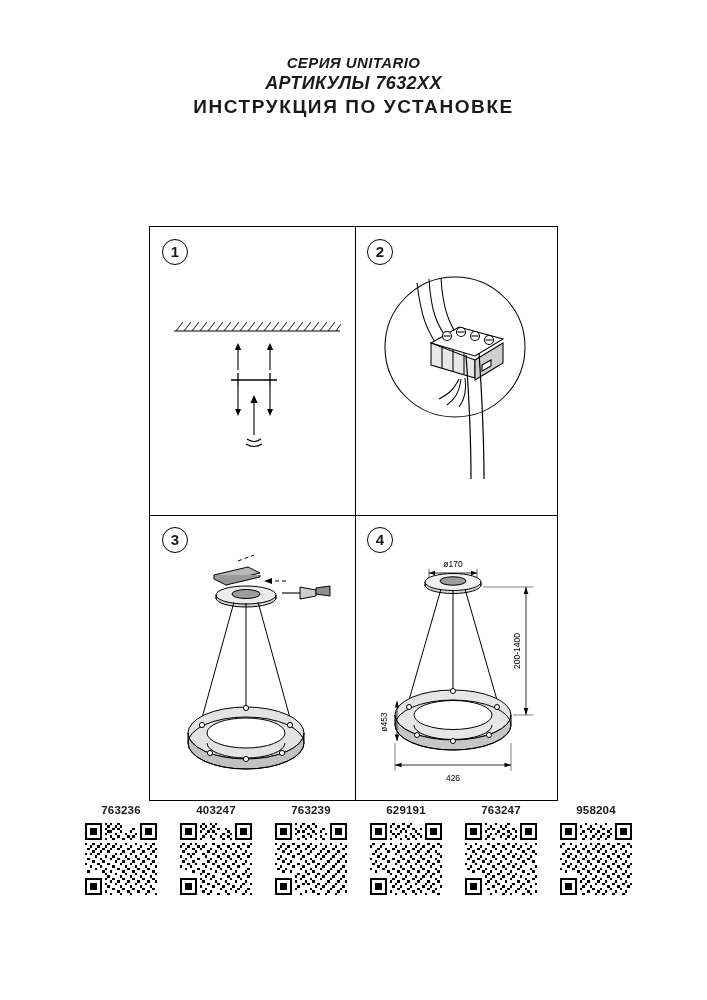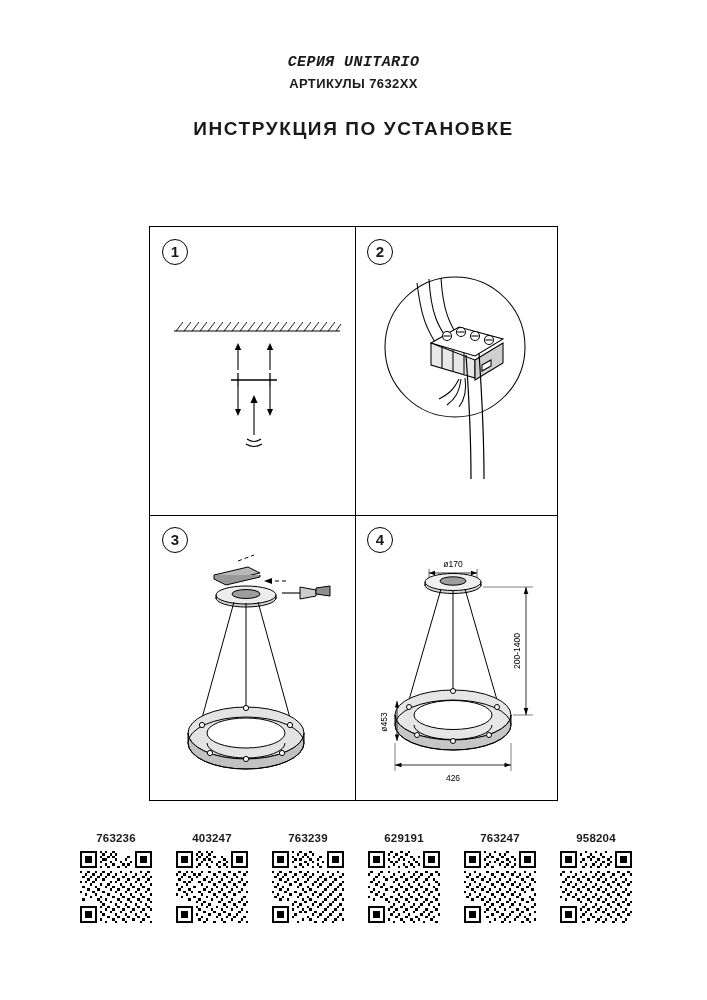--- a/index.html
+++ b/index.html
@@ -21,30 +21,29 @@
     top: 52px;
     width: 100%;
     text-align: center;
   }
   .series-line {
     font-size: 15px;
     font-weight: bold;
     font-style: italic;
     letter-spacing: 0.4px;
     line-height: 21px;
-    font-family: Liberation Mono, monospace;
   }
   .article-line {
-    font-size: 13px;
+    font-size: 18px;
     font-weight: bold;
+    font-style: italic;
     letter-spacing: 0.4px;
     line-height: 21px;
   }
   .title {
-    margin-top: 22px;
     font-size: 19px;
     font-weight: bold;
     line-height: 26px;
     letter-spacing: 0.3px;
   }
   .title .l1 { letter-spacing: 1.6px; }
 
   
   .grid {
     position: absolute;
@@ -93,24 +92,25 @@
     line-height: 23px;
     text-align: center;
   }
 
   .panel svg { position: absolute; left: 0; top: 0; }
 
   
   .qr-row {
     position: absolute;
     left: 76px;
-    top: 832px;
+    top: 804px;
     width: 560px;
     display: flex;
-    justify-content: space-between;
+    justify-content: flex-end;
+    gap: 15px;
   }
   .qr-item { width: 80px; text-align: center; }
   .qr-code-label {
     font-size: 11.5px;
     font-weight: bold;
     letter-spacing: 0.2px;
     margin-bottom: 7px;
   }
   .qr-box {
     width: 72px;

